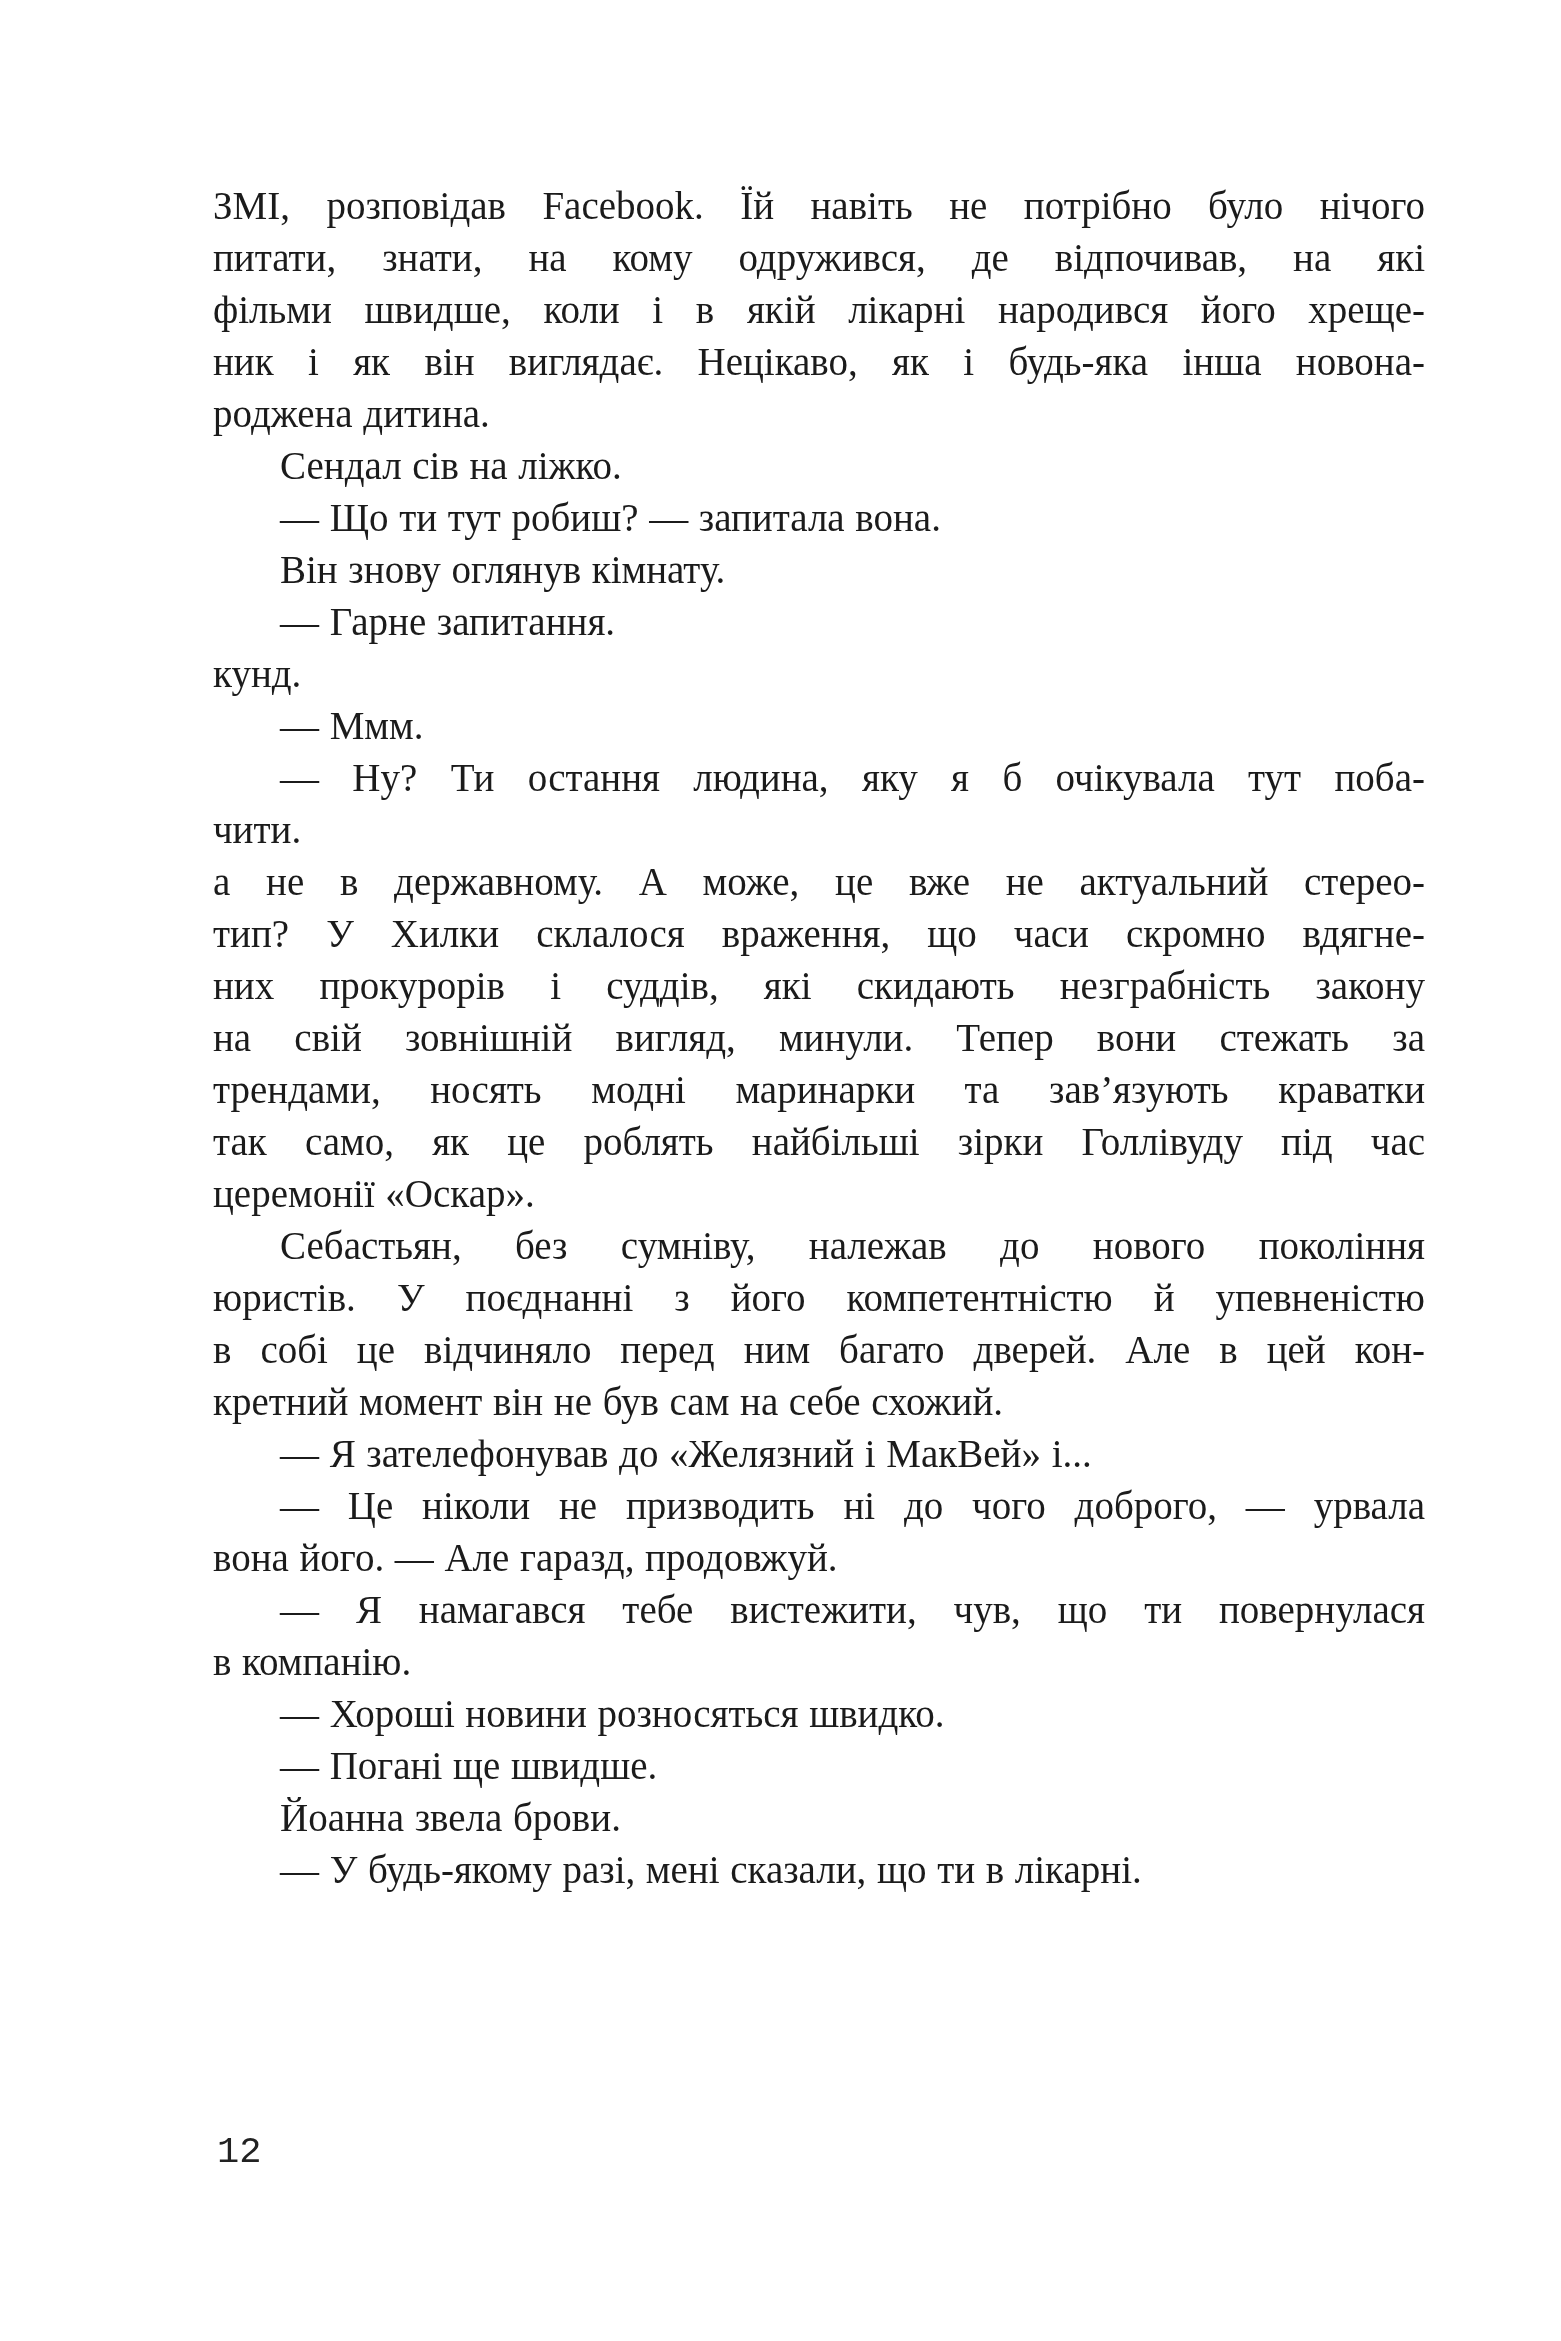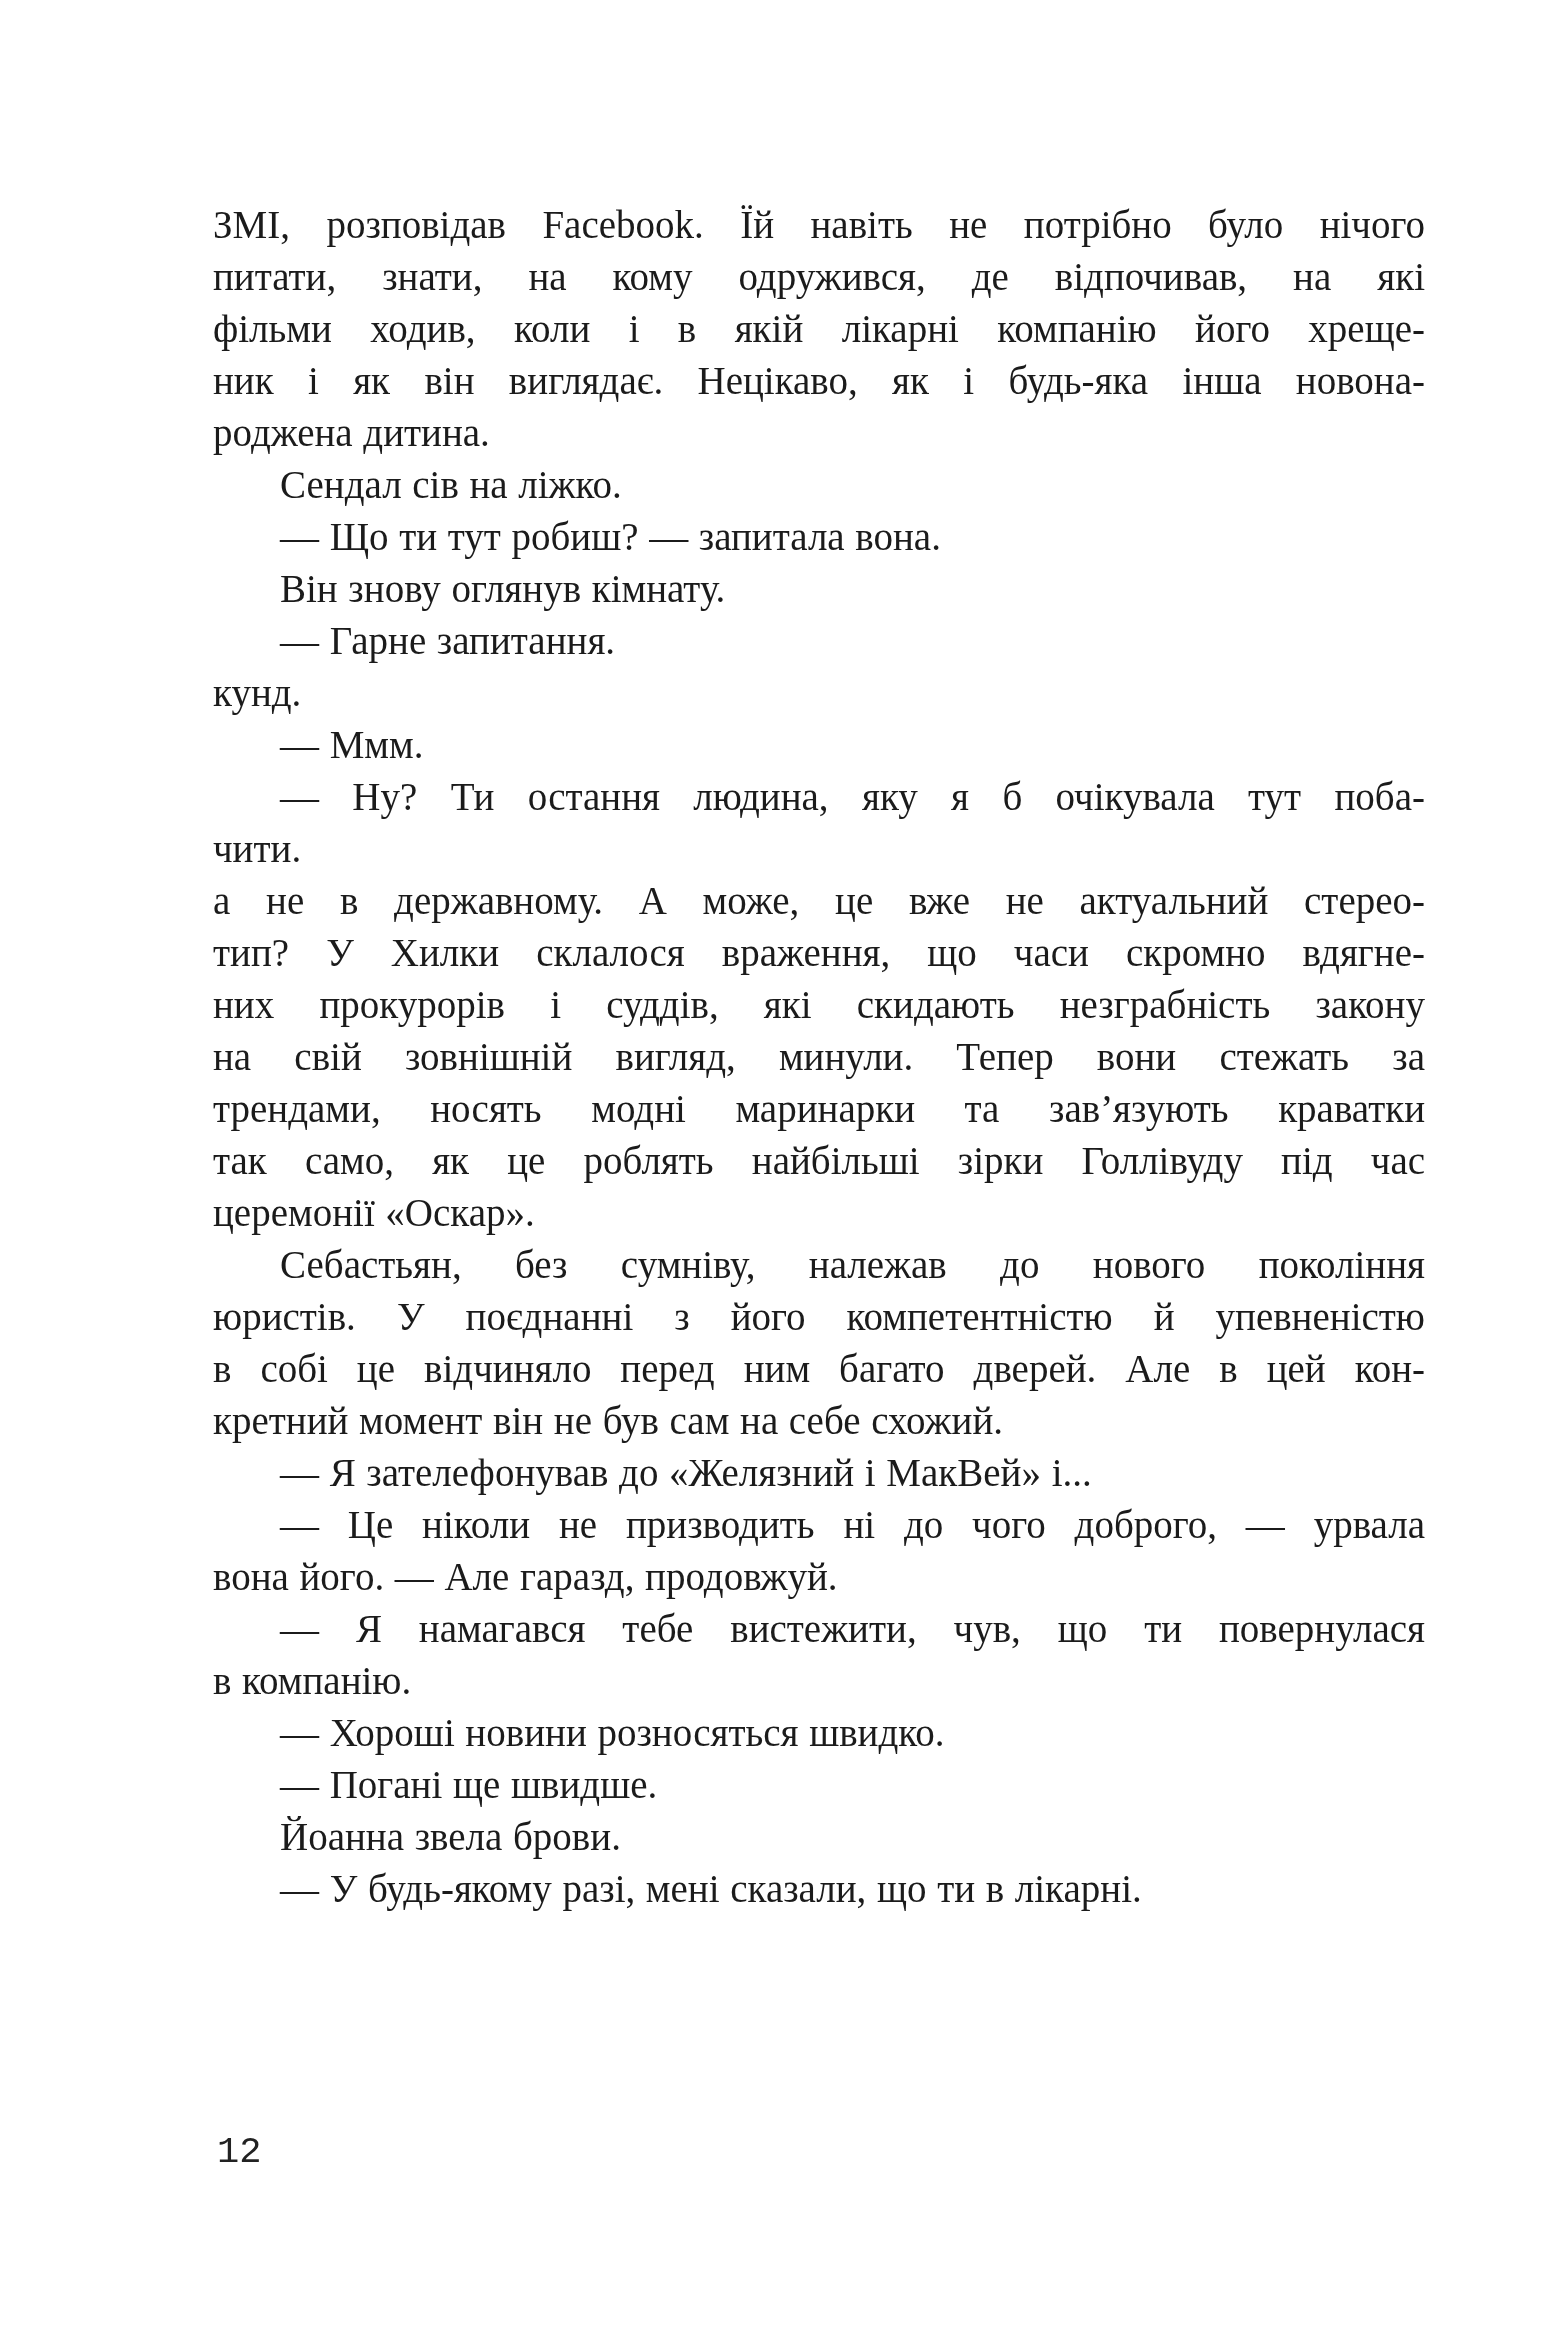--- a/index.html
+++ b/index.html
@@ -14,21 +14,20 @@
     background: #ffffff;
     overflow: hidden;
     font-family: "Liberation Serif", "DejaVu Serif", serif;
     color: #1b1b1b;
   }
   .text-block {
     position: absolute;
     left: 213px;
     top: 180px;
     width: 1212px;
-    margin-top: 19px;
   }
   .ln {
     margin: 0;
     padding: 0;
     font-size: 39px;
     line-height: 52px;
     text-align: left;
     word-spacing: 0.9px;
   }
   .j {
@@ -48,21 +47,21 @@
     color: #222222;
   }
 </style>
 </head>
 <body>
 
 <div class="page">
   <main class="text-block">
     <p class="ln j">ЗМІ, розповідав Facebook. Їй навіть не потрібно було нічого</p>
     <p class="ln j">питати, знати, на кому одружився, де відпочивав, на які</p>
-    <p class="ln j">фільми ходив, коли і в якій лікарні компанію його хреще-</p>
+    <p class="ln j">фільми швидше, коли і в якій лікарні народився його хреще-</p>
     <p class="ln j">ник і як він виглядає. Нецікаво, як і будь-яка інша новона-</p>
     <p class="ln">роджена дитина.</p>
     <p class="ln i">Сендал сів на ліжко.</p>
     <p class="ln i">— Що ти тут робиш? — запитала вона.</p>
     <p class="ln i">Він знову оглянув кімнату.</p>
     <p class="ln i">— Гарне запитання.</p>
     <p class="ln">кунд.</p>
     <p class="ln i">— Ммм.</p>
     <p class="ln i j">— Ну? Ти остання людина, яку я б очікувала тут поба-</p>
     <p class="ln">чити.</p>

